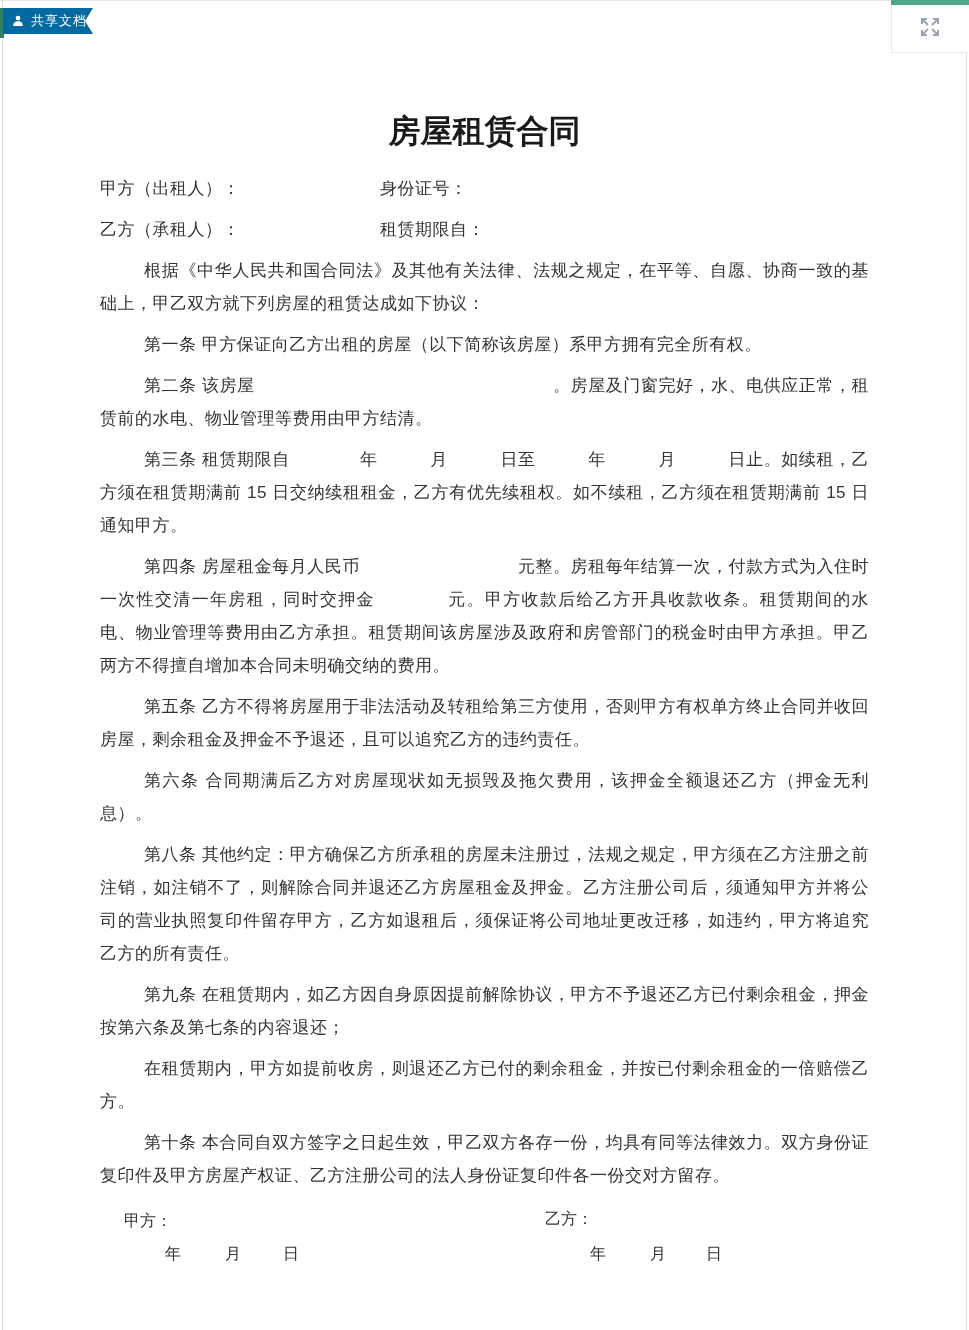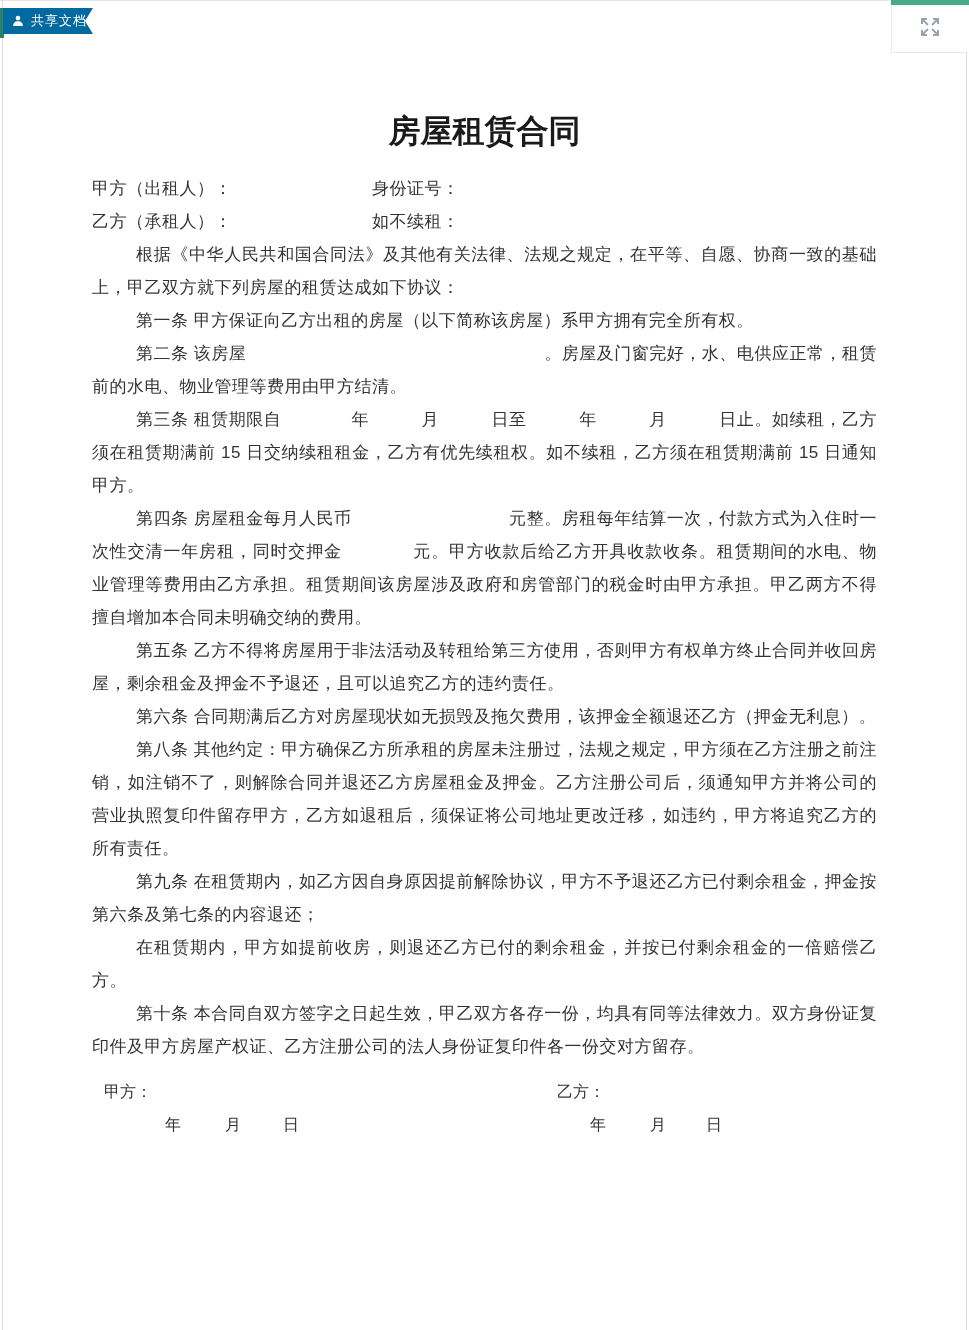--- a/index.html
+++ b/index.html
@@ -55,48 +55,48 @@
     font-family:"Liberation Serif","DejaVu Serif",serif;
     font-size:32px; font-weight:bold; text-align:center;
     line-height:46px; color:#1a1a1a;
   }
   .doc-body {
     margin-top:18px;
     font-size:17px; letter-spacing:0.5px;
     line-height:33px;
     text-align:justify;
   }
-  .doc-body p { margin:0; }
+  .doc-body p { margin:8px; }
   .doc-body p.indent { text-indent:44px; }
 
   .sig-block { margin-top:12px; }
   .sig-row, .date-row { position:relative; height:33px; line-height:33px; }
-  .sig-a  { position:absolute; left:12px; }
-  .sig-b  { position:absolute; left:465px; }
+  .sig-a  { position:absolute; left:32px; }
+  .sig-b  { position:absolute; left:453px;font-family:Liberation Mono, monospace; }
   .d-y1 { position:absolute; left:73px; }
   .d-m1 { position:absolute; left:133px; }
   .d-d1 { position:absolute; left:191px; }
   .d-y2 { position:absolute; left:498px; }
   .d-m2 { position:absolute; left:558px; }
   .d-d2 { position:absolute; left:614px; }
 </style>
 </head>
 <body>
 
 <div class="page">
 
   <div class="frame-top"></div>
   <div class="frame-left"></div>
   <div class="frame-right"></div>
 
   <div class="doc">
     <div class="doc-title">房屋租赁合同</div>
     <div class="doc-body">
       <p>甲方（出租人）：　　　　　　　　身份证号：</p>
-      <p>乙方（承租人）：　　　　　　　　如不续租：</p>
+      <p>乙方（承租人）：　　　　　　　　租赁期限自：</p>
       <p class="indent">根据《中华人民共和国合同法》及其他有关法律、法规之规定，在平等、自愿、协商一致的基础上，甲乙双方就下列房屋的租赁达成如下协议：</p>
       <p class="indent">第一条  甲方保证向乙方出租的房屋（以下简称该房屋）系甲方拥有完全所有权。</p>
       <p class="indent">第二条  该房屋　　　　　　　　　　　　　　　　　。房屋及门窗完好，水、电供应正常，租赁前的水电、物业管理等费用由甲方结清。</p>
       <p class="indent">第三条  租赁期限自　　　　年　　　月　　　日至　　　年　　　月　　　日止。如续租，乙方须在租赁期满前 15 日交纳续租租金，乙方有优先续租权。如不续租，乙方须在租赁期满前 15 日通知甲方。</p>
       <p class="indent">第四条  房屋租金每月人民币　　　　　　　　　元整。房租每年结算一次，付款方式为入住时一次性交清一年房租，同时交押金　　　　元。甲方收款后给乙方开具收款收条。租赁期间的水电、物业管理等费用由乙方承担。租赁期间该房屋涉及政府和房管部门的税金时由甲方承担。甲乙两方不得擅自增加本合同未明确交纳的费用。</p>
       <p class="indent">第五条  乙方不得将房屋用于非法活动及转租给第三方使用，否则甲方有权单方终止合同并收回房屋，剩余租金及押金不予退还，且可以追究乙方的违约责任。</p>
       <p class="indent">第六条  合同期满后乙方对房屋现状如无损毁及拖欠费用，该押金全额退还乙方（押金无利息）。</p>
       <p class="indent">第八条  其他约定：甲方确保乙方所承租的房屋未注册过，法规之规定，甲方须在乙方注册之前注销，如注销不了，则解除合同并退还乙方房屋租金及押金。乙方注册公司后，须通知甲方并将公司的营业执照复印件留存甲方，乙方如退租后，须保证将公司地址更改迁移，如违约，甲方将追究乙方的所有责任。</p>
       <p class="indent">第九条  在租赁期内，如乙方因自身原因提前解除协议，甲方不予退还乙方已付剩余租金，押金按第六条及第七条的内容退还；</p>
       <p class="indent">在租赁期内，甲方如提前收房，则退还乙方已付的剩余租金，并按已付剩余租金的一倍赔偿乙方。</p>

